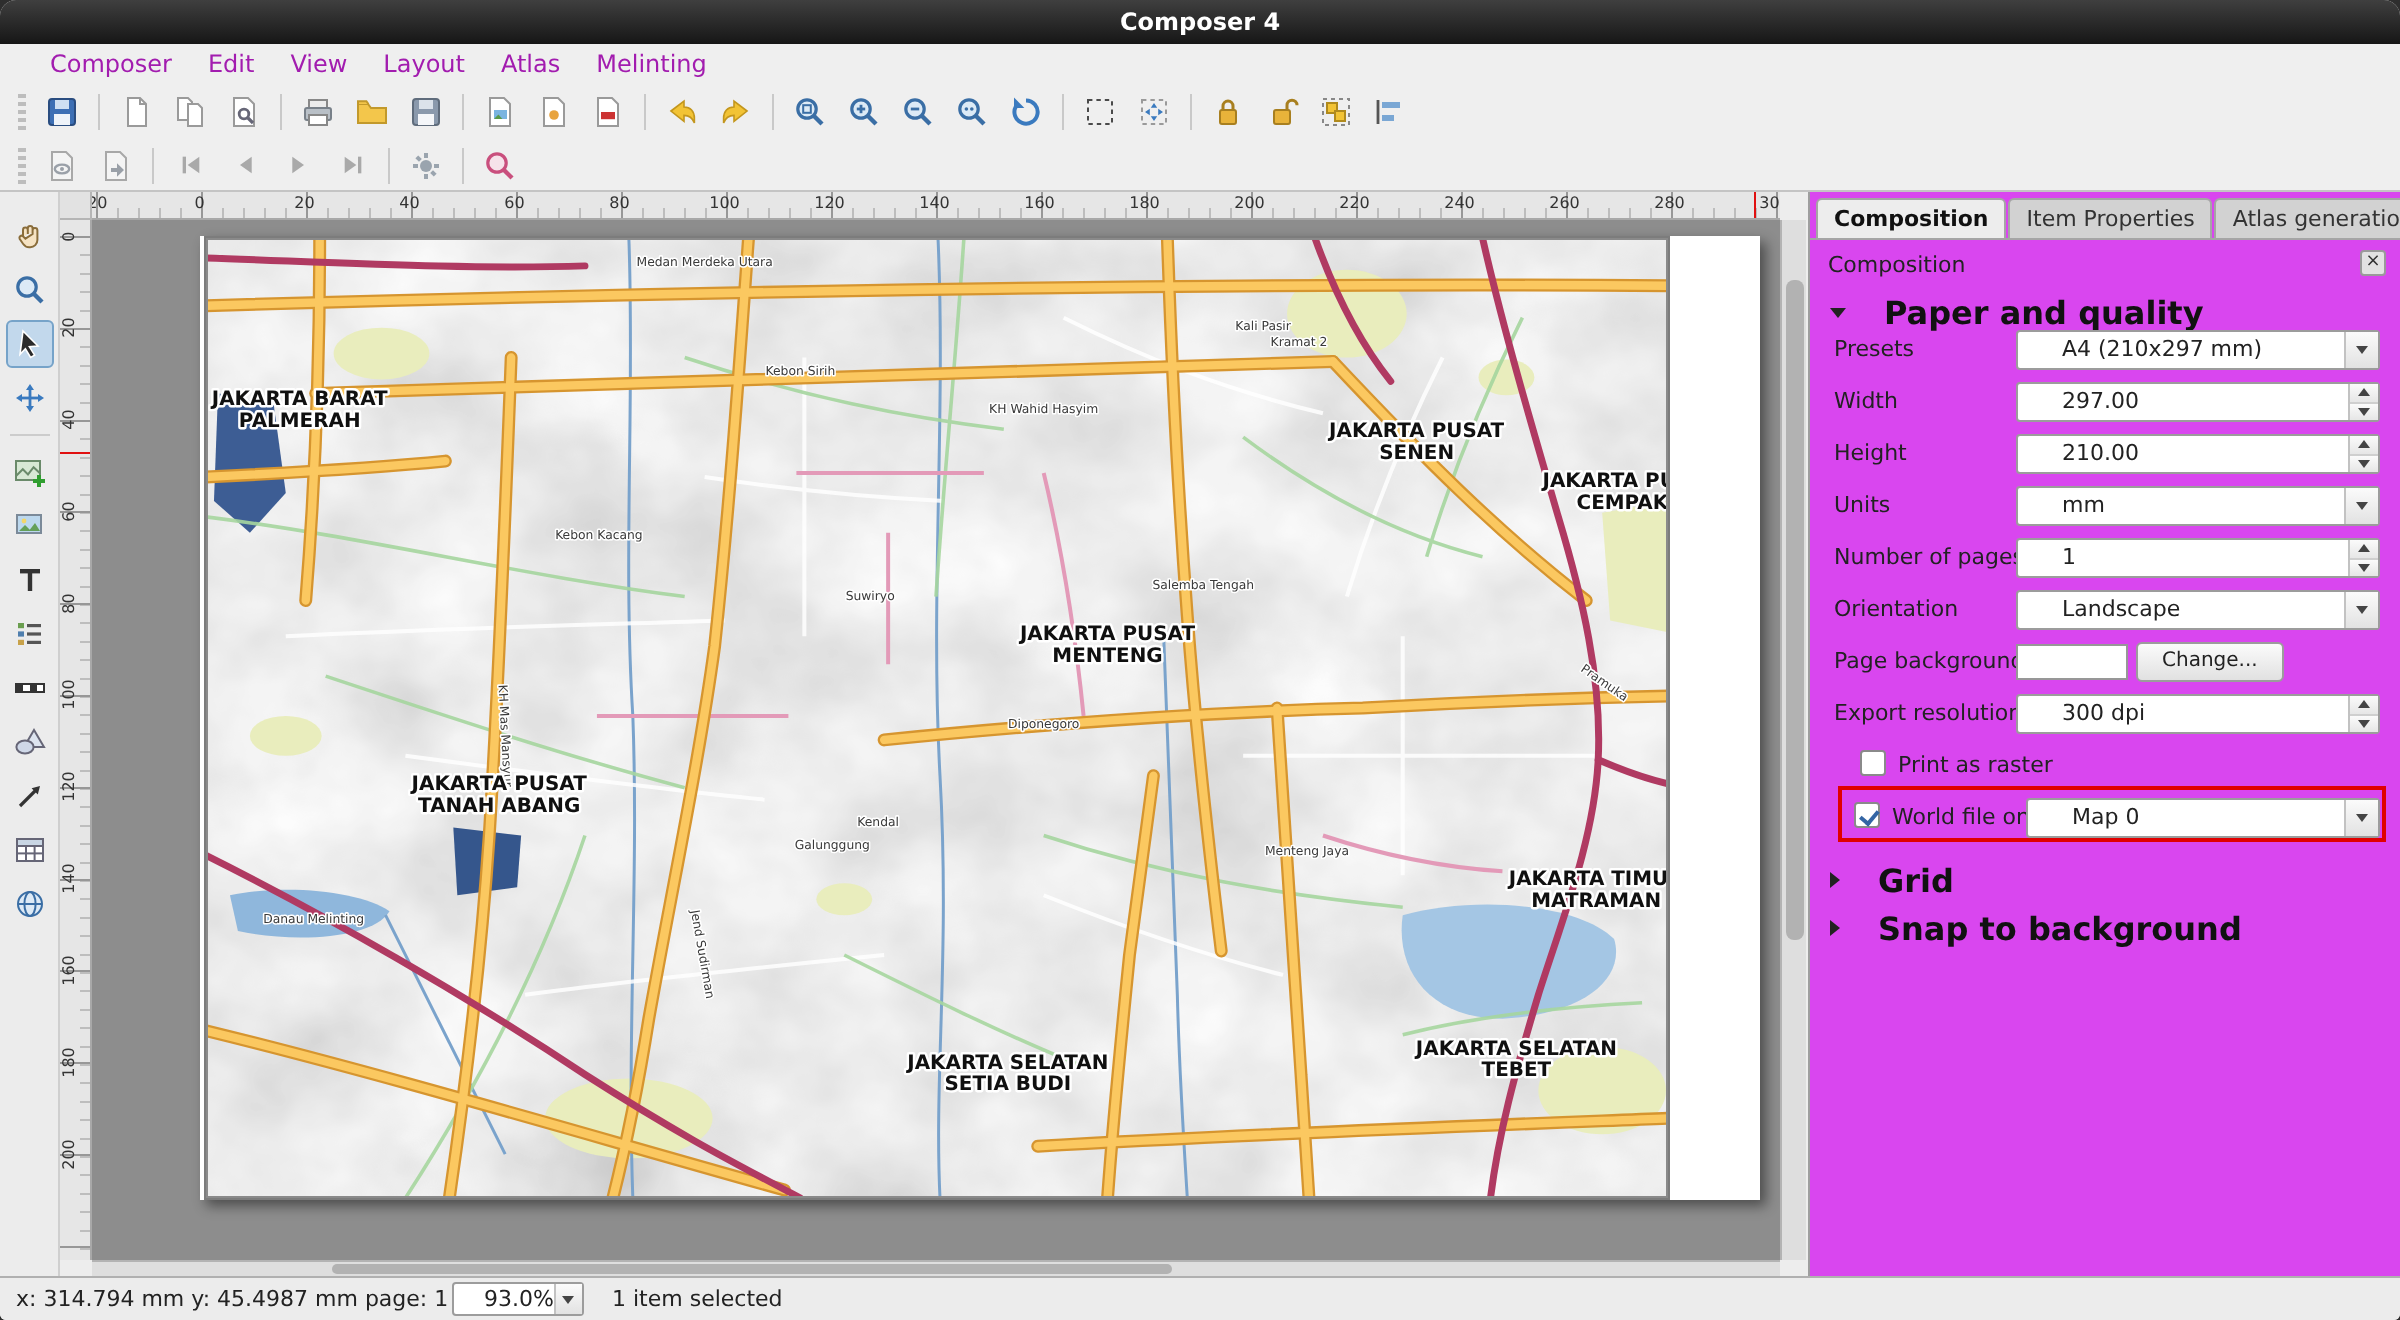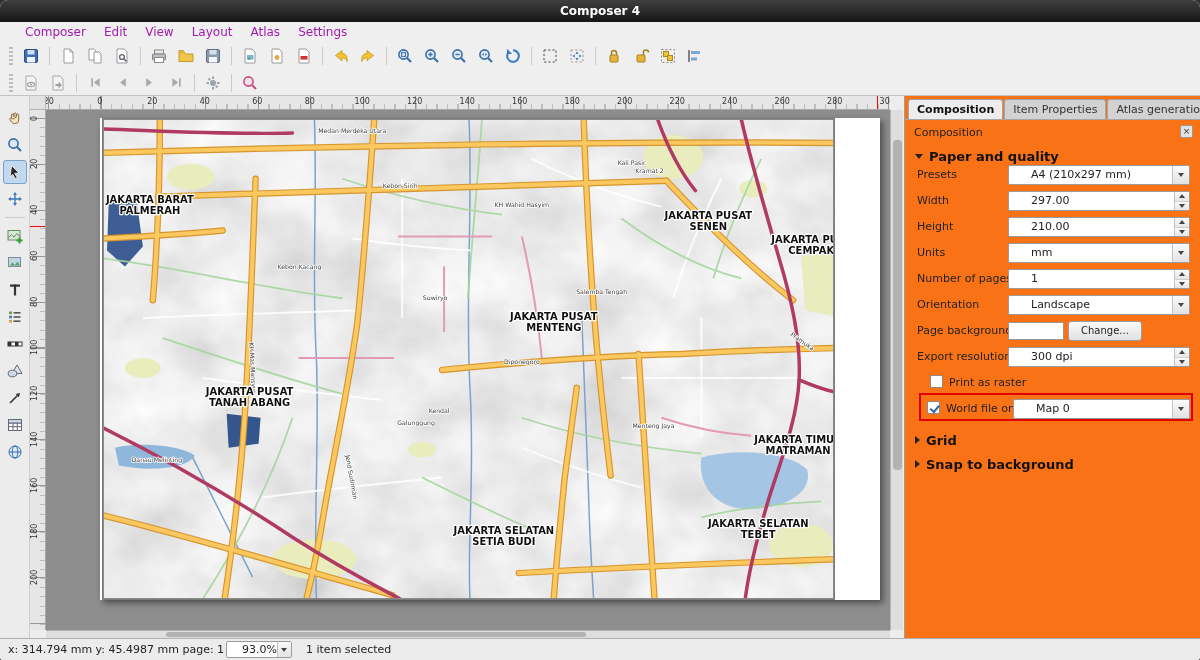--- a/index.html
+++ b/index.html
@@ -46,28 +46,28 @@
 .canvas{position:absolute;left:46px;top:110px;width:844px;height:520px;background:#8d8d8d;overflow:hidden}
 .paper{position:absolute;left:54px;top:8px;width:780px;height:482px;background:#fff;box-shadow:3px 3px 6px rgba(0,0,0,.45)}
 .map-item{position:absolute;left:2px;top:0;width:733px;height:482px;border:1px solid #7c7c7c}
 .map-item svg{display:block;width:100%;height:100%}
 
 .v-scroll{position:absolute;left:890px;top:110px;width:13px;height:520px;background:#dedede;border-left:1px solid #b3b3b3}
 .v-scroll .thumb{position:absolute;left:2px;top:30px;width:9px;height:330px;background:#b2b2b2;border-radius:4px}
 .h-scroll{position:absolute;left:46px;top:630px;width:844px;height:8px;background:#dedede;border-top:1px solid #b3b3b3}
 .h-scroll .thumb{position:absolute;left:120px;top:1px;height:5px;width:420px;background:#b2b2b2;border-radius:3px}
 
-.panel{position:absolute;left:904px;top:96px;width:296px;height:542px;background:#f97316;border-left:1px solid #9e9e9e}
+.panel{position:absolute;left:904px;top:96px;width:296px;height:542px;background:#d946ef;border-left:1px solid #9e9e9e}
 .tabs{position:absolute;left:3px;top:3px;display:flex;gap:1px;z-index:2}
 .tab{font-size:11px;padding:3px 8px;background:#d2d2d2;border:1px solid #a5a5a5;border-bottom:none;border-radius:3px 3px 0 0;color:#333;white-space:nowrap}
 .tab.active{background:#ededed;font-weight:bold;color:#111}
 .tabline{position:absolute;left:0;top:23px;width:100%;height:1px;background:#a5a5a5}
 .panel-title{position:absolute;left:9px;top:30px;font-size:11px;color:#222}
 .panel-close{position:absolute;right:7px;top:29px;width:13px;height:13px;border:1px solid #9a9a9a;border-radius:2px;background:#e2e2e2;font-size:9px;line-height:11px;text-align:center;color:#333}
-.sect{position:absolute;left:10px;display:flex;align-items:center;gap:6px;font-size:13px;font-weight:bold;color:#111;height:16px}
+.sect{position:absolute;left:10px;display:flex;align-items:center;gap:19px;font-size:16px;font-weight:bold;color:#111;height:16px}
 .tri-down{width:0;height:0;border-left:4px solid transparent;border-right:4px solid transparent;border-top:5px solid #222}
 .tri-right{width:0;height:0;border-top:4px solid transparent;border-bottom:4px solid transparent;border-left:5px solid #222}
 .prow{position:absolute;left:0;width:100%;height:26px}
 .plabel{position:absolute;left:12px;top:6px;font-size:11px;color:#222;white-space:nowrap}
 .ctrl{position:absolute;left:103px;top:3px;width:182px;height:20px}
 .combo,.spin{background:#fff;border:1px solid #9c9c9c;border-radius:2px;display:flex;align-items:stretch;height:20px}
 .combo-text,.spin-text{flex:1;font-size:11px;line-height:18px;padding-left:22px;color:#222;white-space:nowrap;overflow:hidden}
 .combo-btn{width:17px;border-left:1px solid #c2c2c2;background:linear-gradient(#fbfbfb,#e2e2e2);display:flex;align-items:center;justify-content:center}
 .combo-arr{width:0;height:0;border-left:3.5px solid transparent;border-right:3.5px solid transparent;border-top:4.5px solid #444}
 .spin-btns{width:15px;border-left:1px solid #c2c2c2;display:flex;flex-direction:column}
@@ -96,21 +96,21 @@
   <div class="titlebar">
     <span>Composer 4</span>
   </div>
 
   <div class="menubar">
     <span class="menu-item">Composer</span>
     <span class="menu-item">Edit</span>
     <span class="menu-item">View</span>
     <span class="menu-item">Layout</span>
     <span class="menu-item">Atlas</span>
-    <span class="menu-item">Settings</span>
+    <span class="menu-item">Melinting</span>
   </div>
 
   <div class="toolbar tb1">
     <div class="grip"></div>
     <div class="tbtn">
         <svg viewBox="0 0 18 18">
           <rect x="2.5" y="2.5" width="13" height="13" rx="1.5" fill="#3d6fb4" stroke="#2a4d80"></rect>
           <rect x="5.5" y="3" width="7" height="4.5" fill="#cfe0f2"></rect>
           <rect x="5" y="10" width="8" height="5.5" fill="#eef3f9"></rect>
         </svg>

